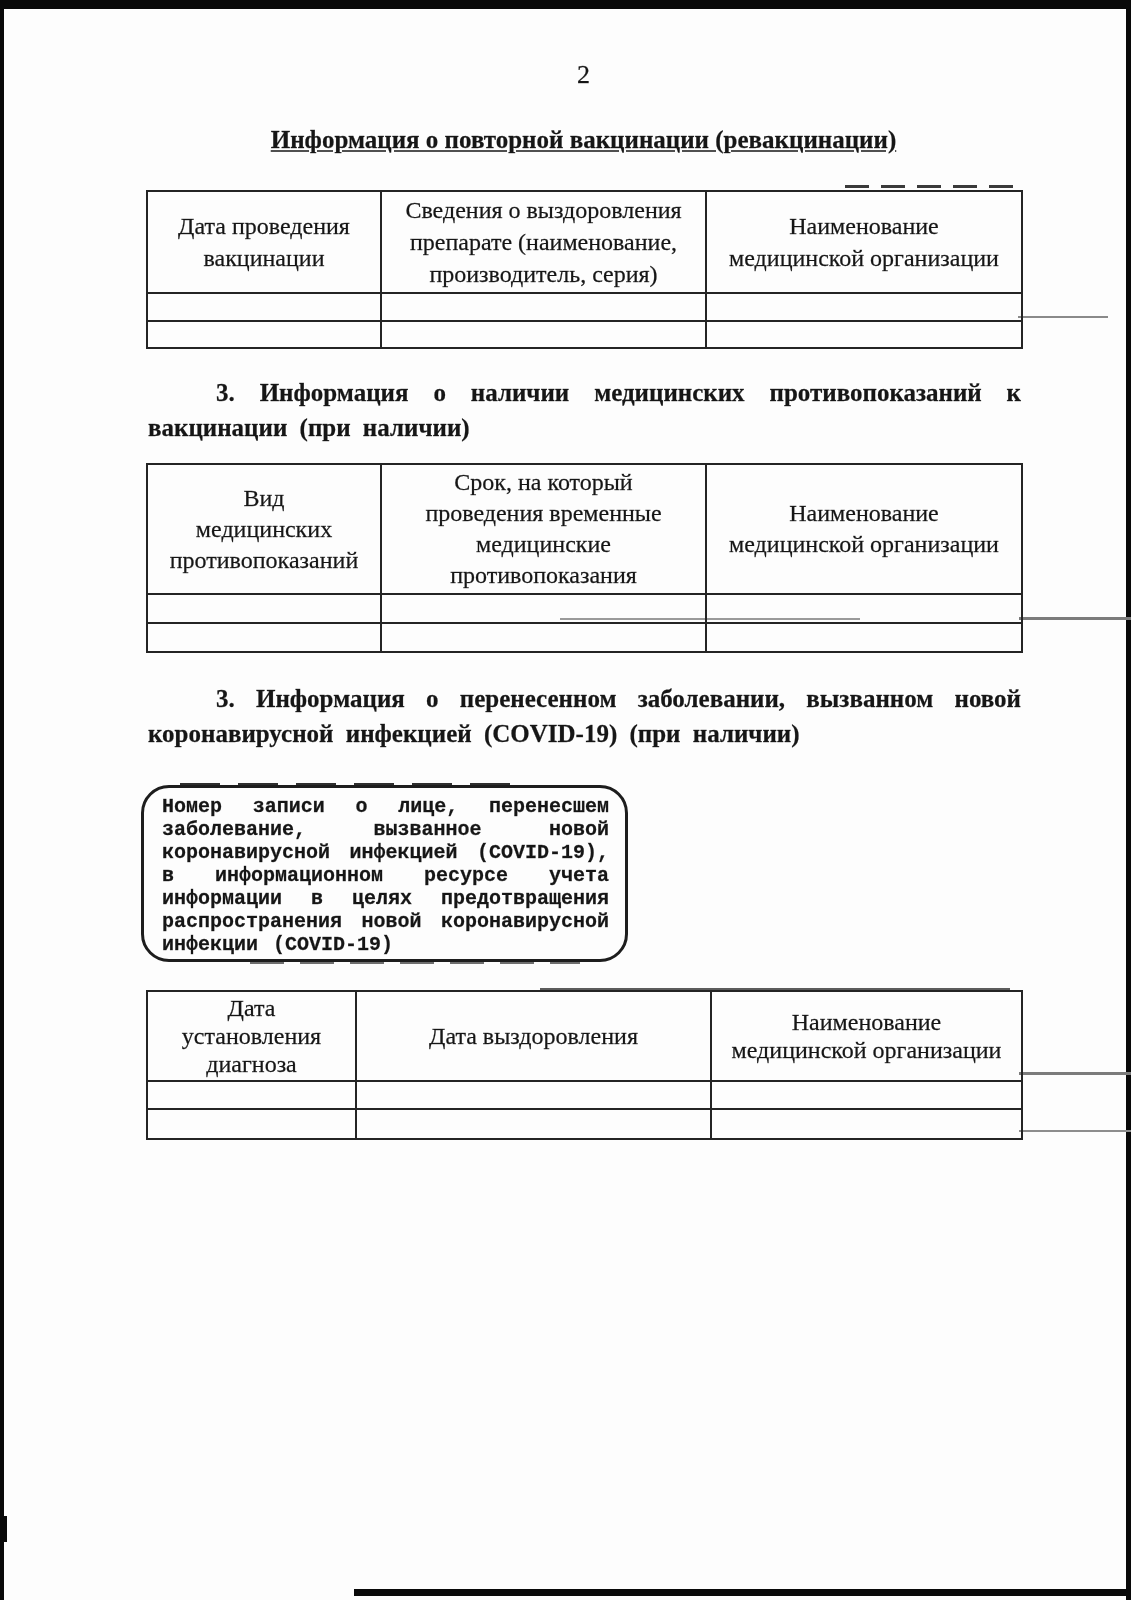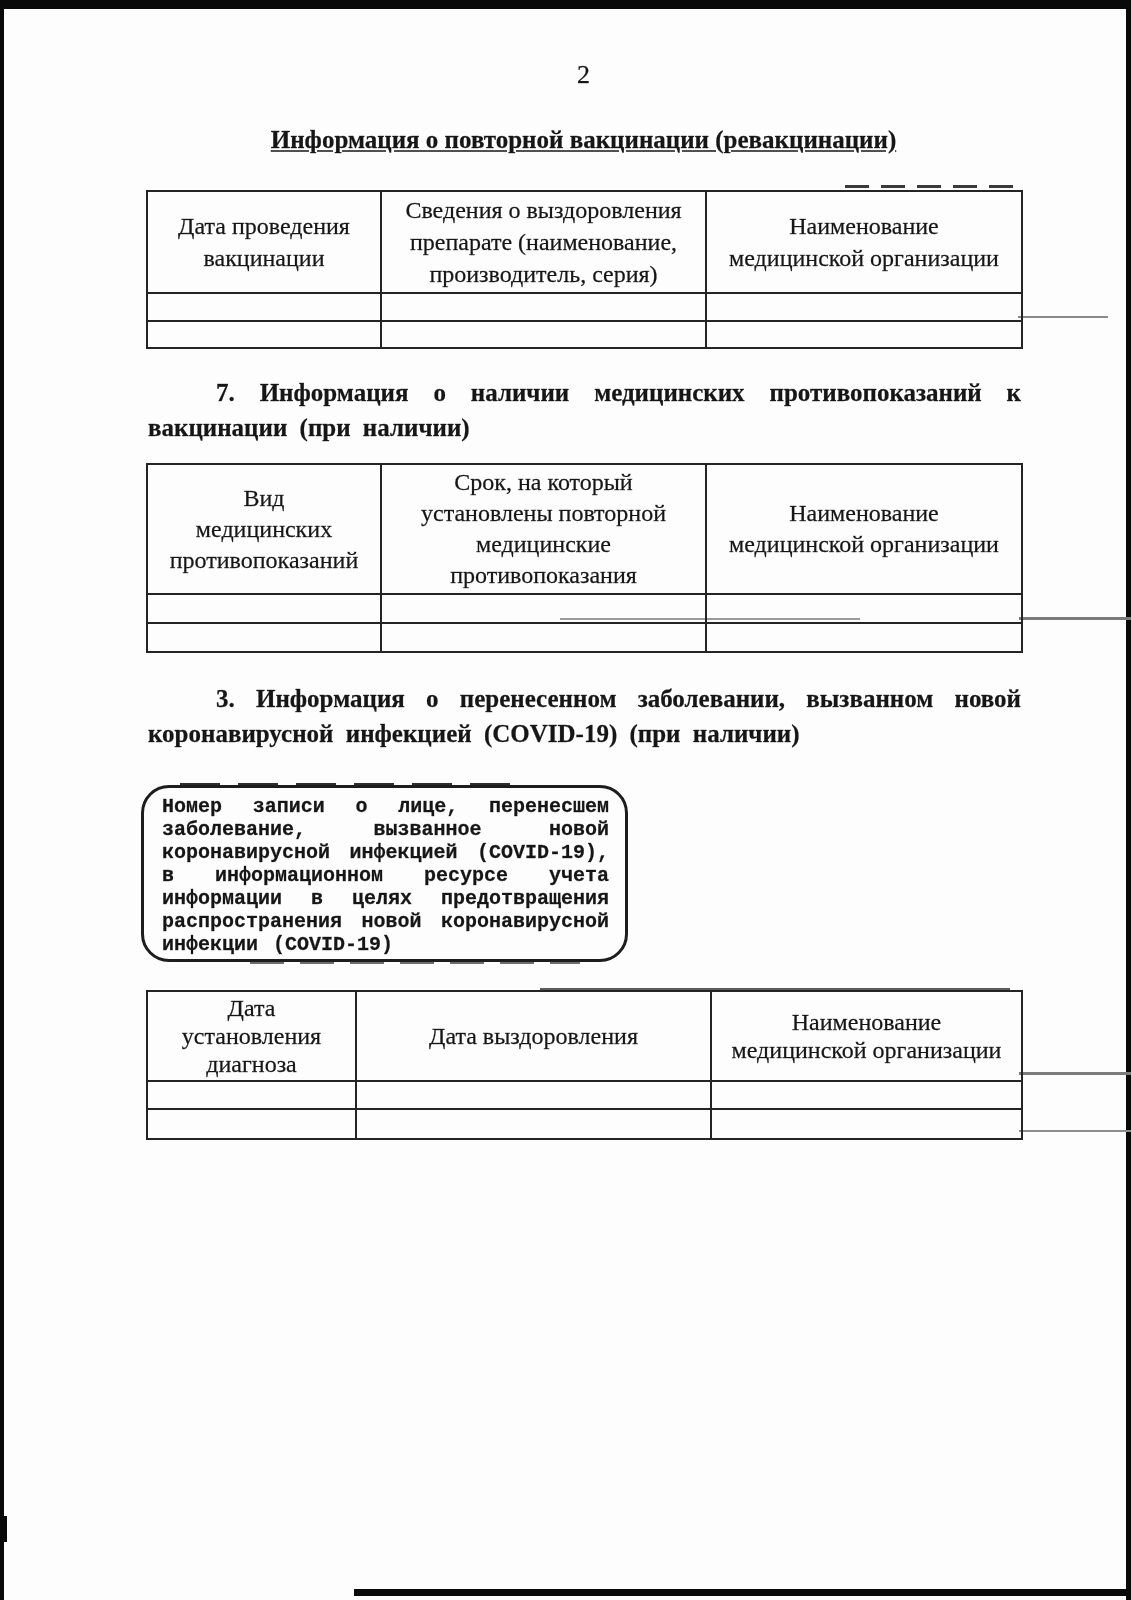--- a/index.html
+++ b/index.html
@@ -137,35 +137,35 @@
         <td></td>
       </tr>
       <tr class="r2">
         <td></td>
         <td></td>
         <td></td>
       </tr>
     </tbody>
   </table>
 
-  <p class="sec-heading sec-2">7. Информация о наличии медицинских противопоказаний к вакцинации (при наличии)</p>
+  <p class="sec-heading sec-2">3. Информация о наличии медицинских противопоказаний к вакцинации (при наличии)</p>
 
   <table class="tbl t2">
     <colgroup>
         <col style="width:234px">
         <col style="width:325px">
         <col style="width:316px">
       </colgroup>
     <thead>
       <tr>
         <th>Вид
 медицинских
 противопоказаний</th>
         <th>Срок, на который
-установлены повторной
+проведения временные
 медицинские
 противопоказания</th>
         <th>Наименование
 медицинской организации</th>
       </tr>
     </thead>
     <tbody>
       <tr class="r1">
         <td></td>
         <td></td>

